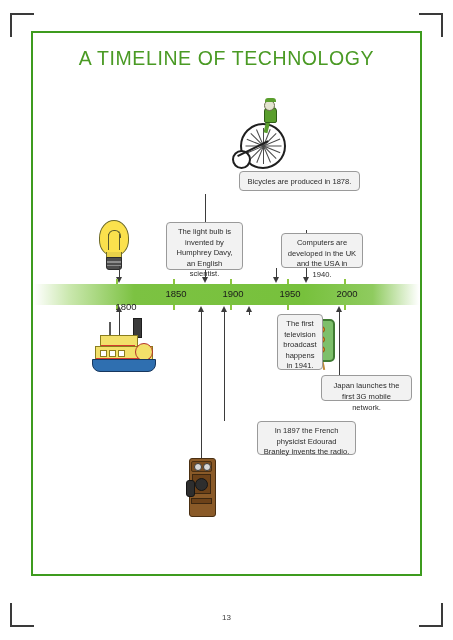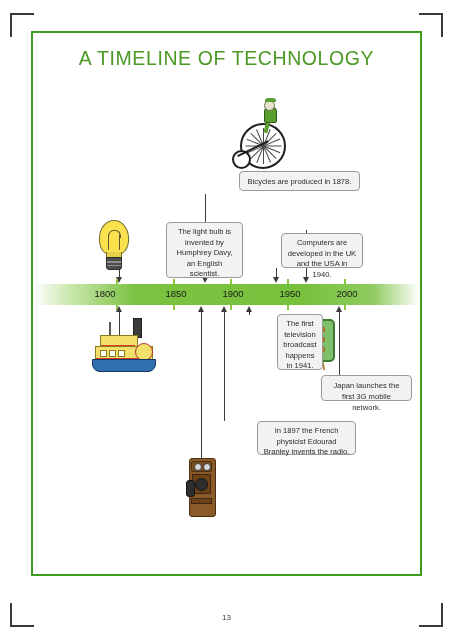--- a/index.html
+++ b/index.html
@@ -158,39 +158,39 @@
 
   <div class="conn" style="left:119px;top:266px;height:12px;"></div>
   <div class="arrow down" style="left:116px;top:277px;"></div>
 
   <div class="conn" style="left:276px;top:268px;height:10px;"></div>
   <div class="arrow down" style="left:273px;top:277px;"></div>
 
   <div class="box" style="left:193px;top:171px;width:121px;height:20px;line-height:12px;">Bicycles are produced in 1878.</div>
 
 
-  <div class="box" style="left:120px;top:222px;width:77px;height:56px;">The light bulb is invented by Humphrey Davy, an English scientist.</div>
+  <div class="box" style="left:120px;top:222px;width:77px;height:48px;">The light bulb is invented by Humphrey Davy, an English scientist.</div>
 
   <div class="box" style="left:235px;top:233px;width:82px;height:35px;">Computers are developed in the UK and the USA in 1940.</div>
 
   <div class="axis-wrap">
     <div class="axis-bar"></div>
 
     <span class="tick-mark up" style="left:82px;"></span>
     <span class="tick-mark dn" style="left:82px;"></span>
     <span class="tick-mark up" style="left:139px;"></span>
     <span class="tick-mark dn" style="left:139px;"></span>
     <span class="tick-mark up" style="left:196px;"></span>
     <span class="tick-mark dn" style="left:196px;"></span>
     <span class="tick-mark up" style="left:253px;"></span>
     <span class="tick-mark dn" style="left:253px;"></span>
     <span class="tick-mark up" style="left:310px;"></span>
     <span class="tick-mark dn" style="left:310px;"></span>
 
-    <span class="tick-lbl" style="left:71px;">1800</span>
+    <span class="tick-lbl" style="left:92px;margin-top:13px;">1800</span>
     <span class="tick-lbl" style="left:142px;">1850</span>
     <span class="tick-lbl" style="left:199px;">1900</span>
     <span class="tick-lbl" style="left:256px;">1950</span>
     <span class="tick-lbl" style="left:313px;">2000</span>
   </div>
 
   <div class="arrow up" style="left:116px;top:306px;"></div>
   <div class="conn" style="left:119px;top:312px;height:60px;"></div>
 
   <div class="arrow up" style="left:246px;top:306px;"></div>

